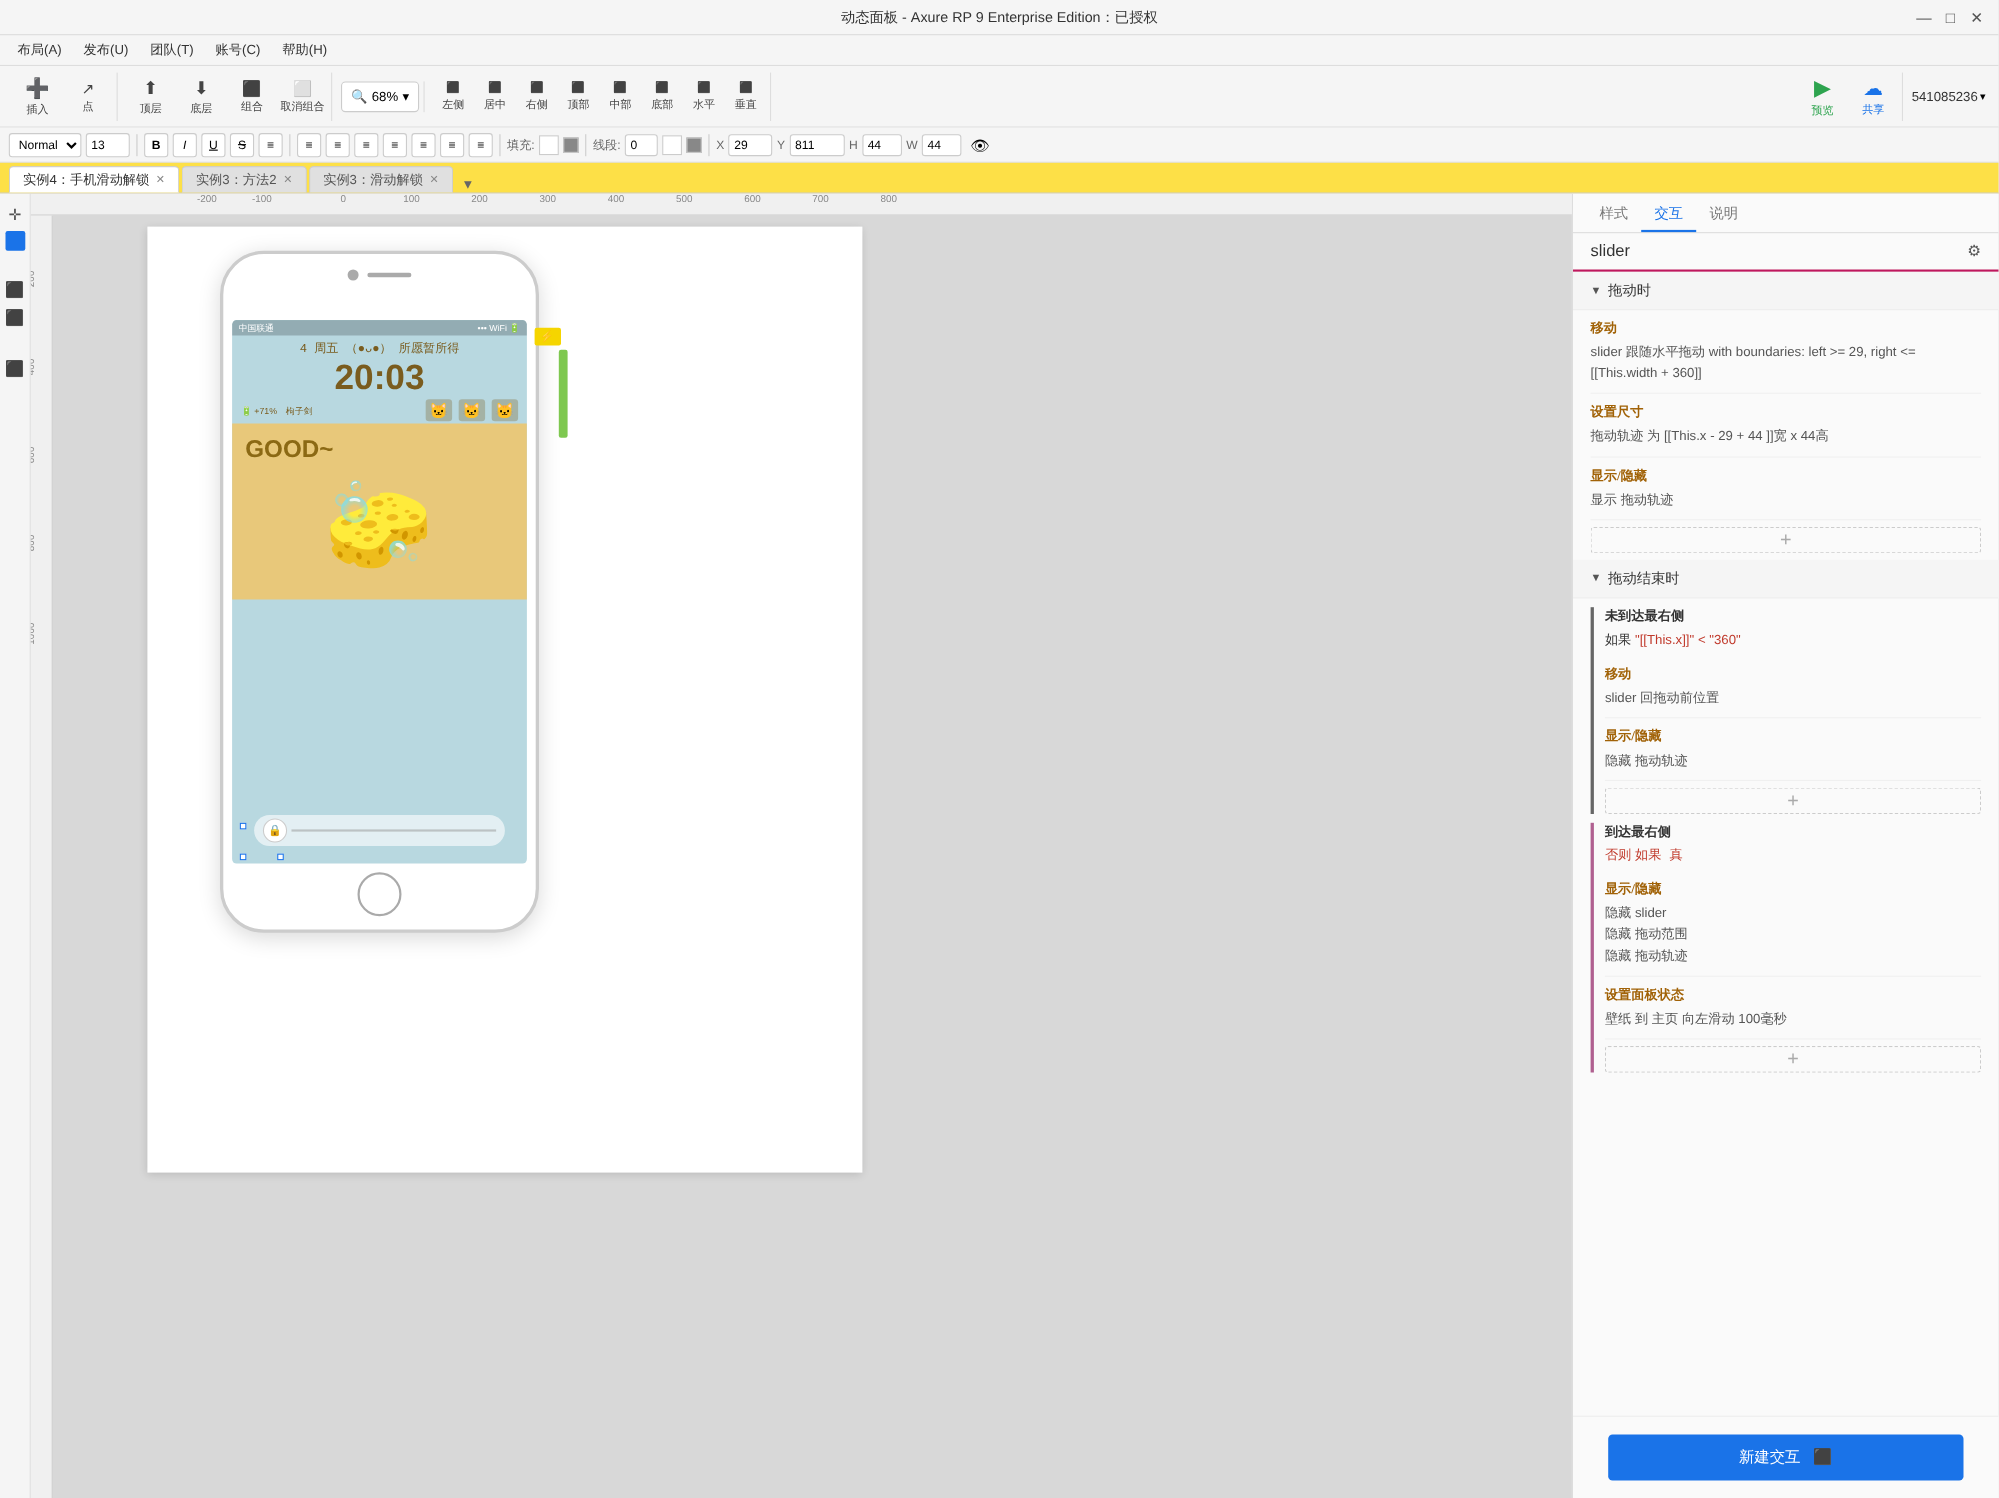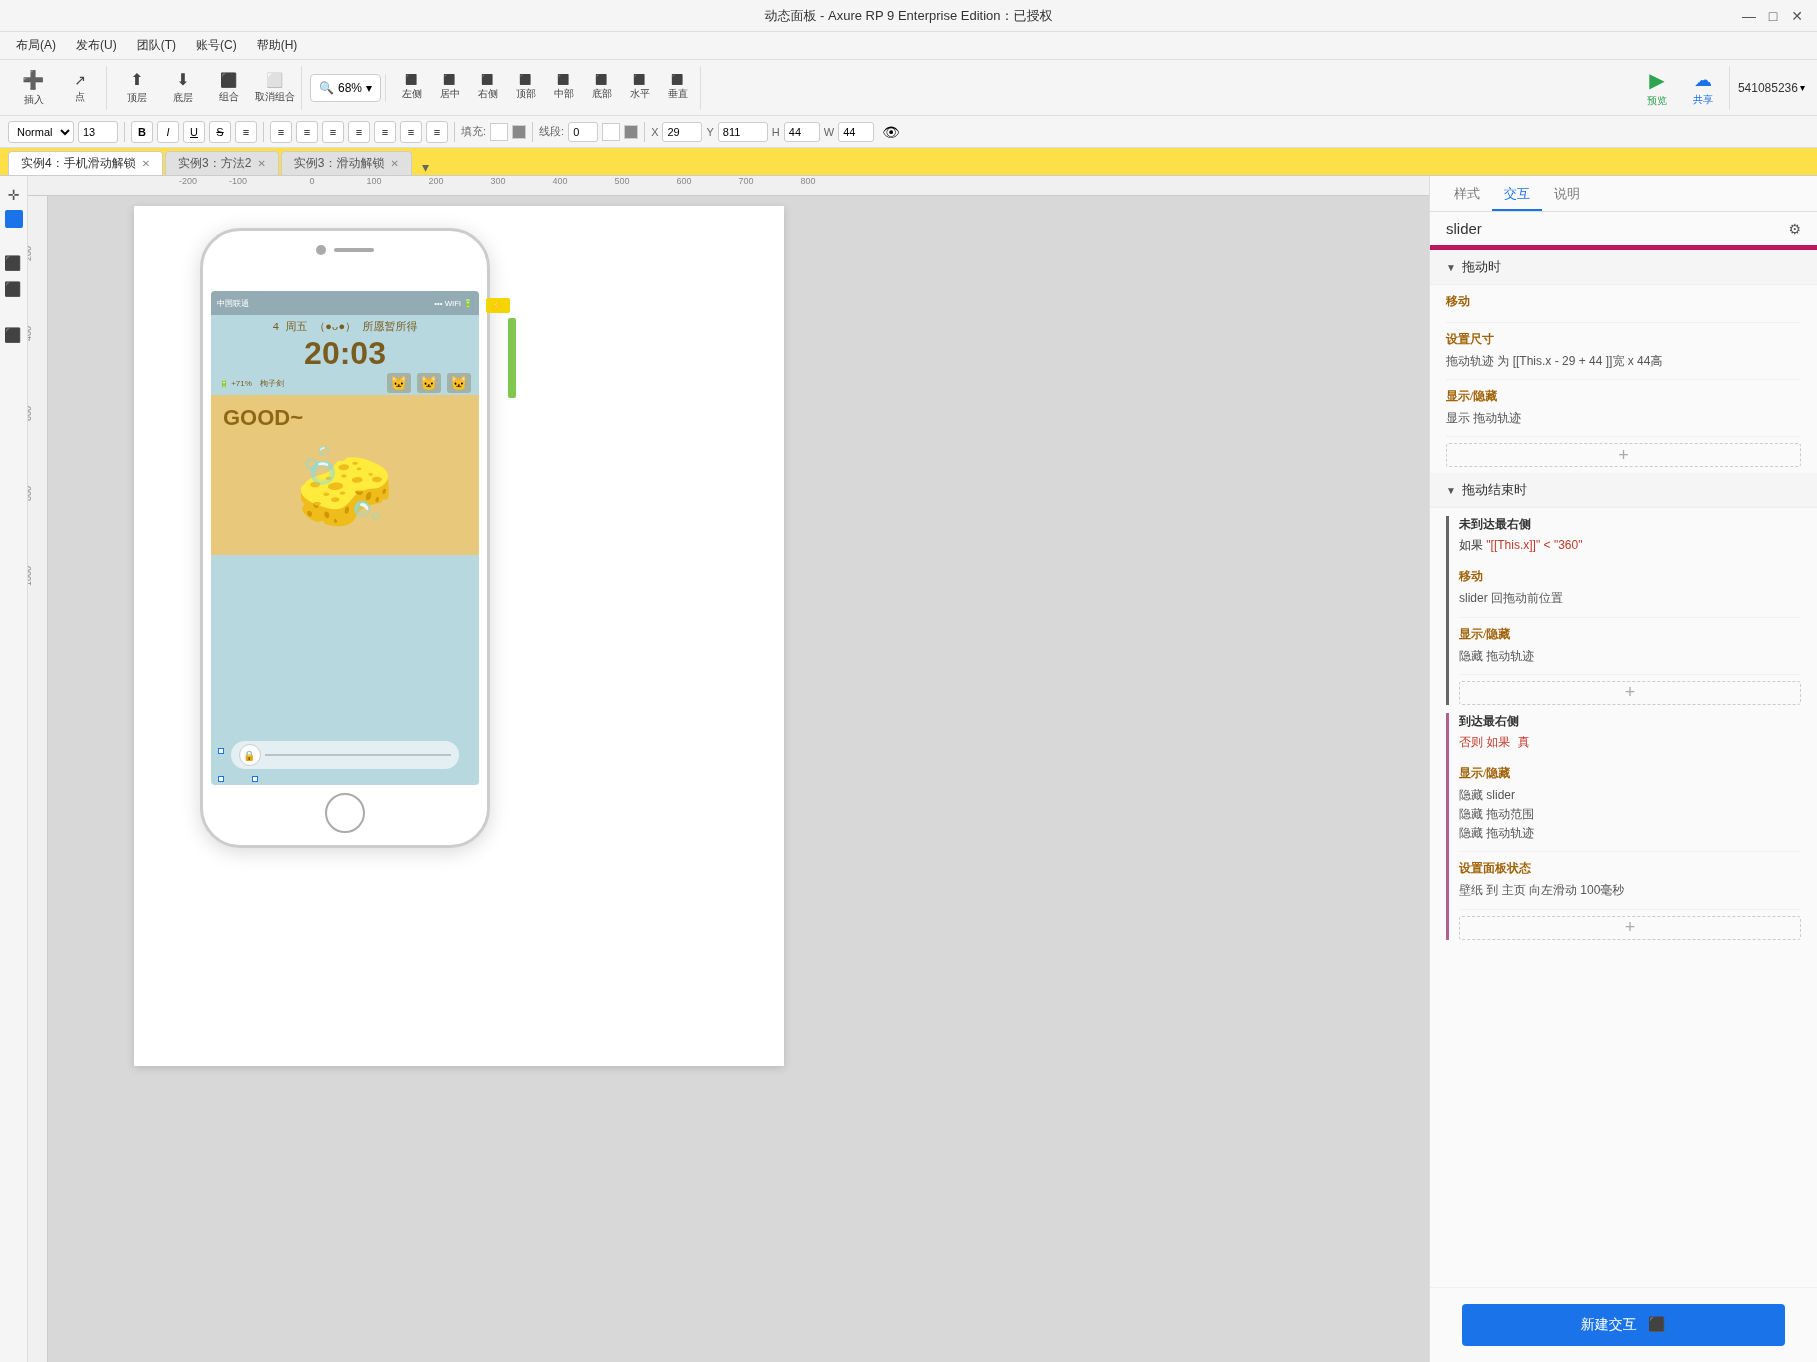--- a/index.html
+++ b/index.html
@@ -257,24 +257,24 @@
       font-size: 13px;
       color: #777;
       border-bottom: 2px solid transparent;
     }
     .right-tab.active {
       color: #1a73e8;
       border-bottom: 2px solid #1a73e8;
     }
     .right-panel-header {
       display: flex;
-      align-items: flex-end;
+      align-items: flex-start;
       justify-content: space-between;
       padding: 8px 16px;
-      border-bottom: 5px solid #be185d;
+      border-bottom: 2px solid #be185d;
     }
     .component-name {
       font-size: 15px;
       font-weight: 500;
       color: #333;
     }
     .right-panel-content {
       flex: 1;
       overflow-y: auto;
       padding-bottom: 60px;
@@ -393,21 +393,21 @@
       transform: translateX(-50%);
       width: 40px;
       height: 40px;
       border: 2px solid #aaa;
       border-radius: 50%;
     }
 
     
     .screen-status {
       background: rgba(0,0,0,0.2);
-      height: 24px;
+      height: 14px;
       display: flex;
       align-items: center;
       justify-content: space-between;
       padding: 0 6px;
       font-size: 8px;
       color: white;
     }
     .screen-time-big {
       text-align: center;
       color: #7a5c1e;
@@ -858,20 +858,21 @@
     <div class="right-panel-content">
 
       <div class="section-header">
         <span class="arrow">▼</span>
         <span class="section-title">拖动时</span>
       </div>
       <div class="section-body">
 
         <div class="action-group">
           <div class="action-type">移动</div>
+          <div class="action-detail">slider 跟随水平拖动  with boundaries: left &gt;= 29, right &lt;= [[This.width + 360]]</div>
         </div>
 
         <div class="action-group">
           <div class="action-type">设置尺寸</div>
           <div class="action-detail">拖动轨迹 为 [[This.x - 29 + 44 ]]宽 x 44高</div>
         </div>
 
         <div class="action-group">
           <div class="action-type">显示/隐藏</div>
           <div class="action-detail">显示 拖动轨迹</div>

